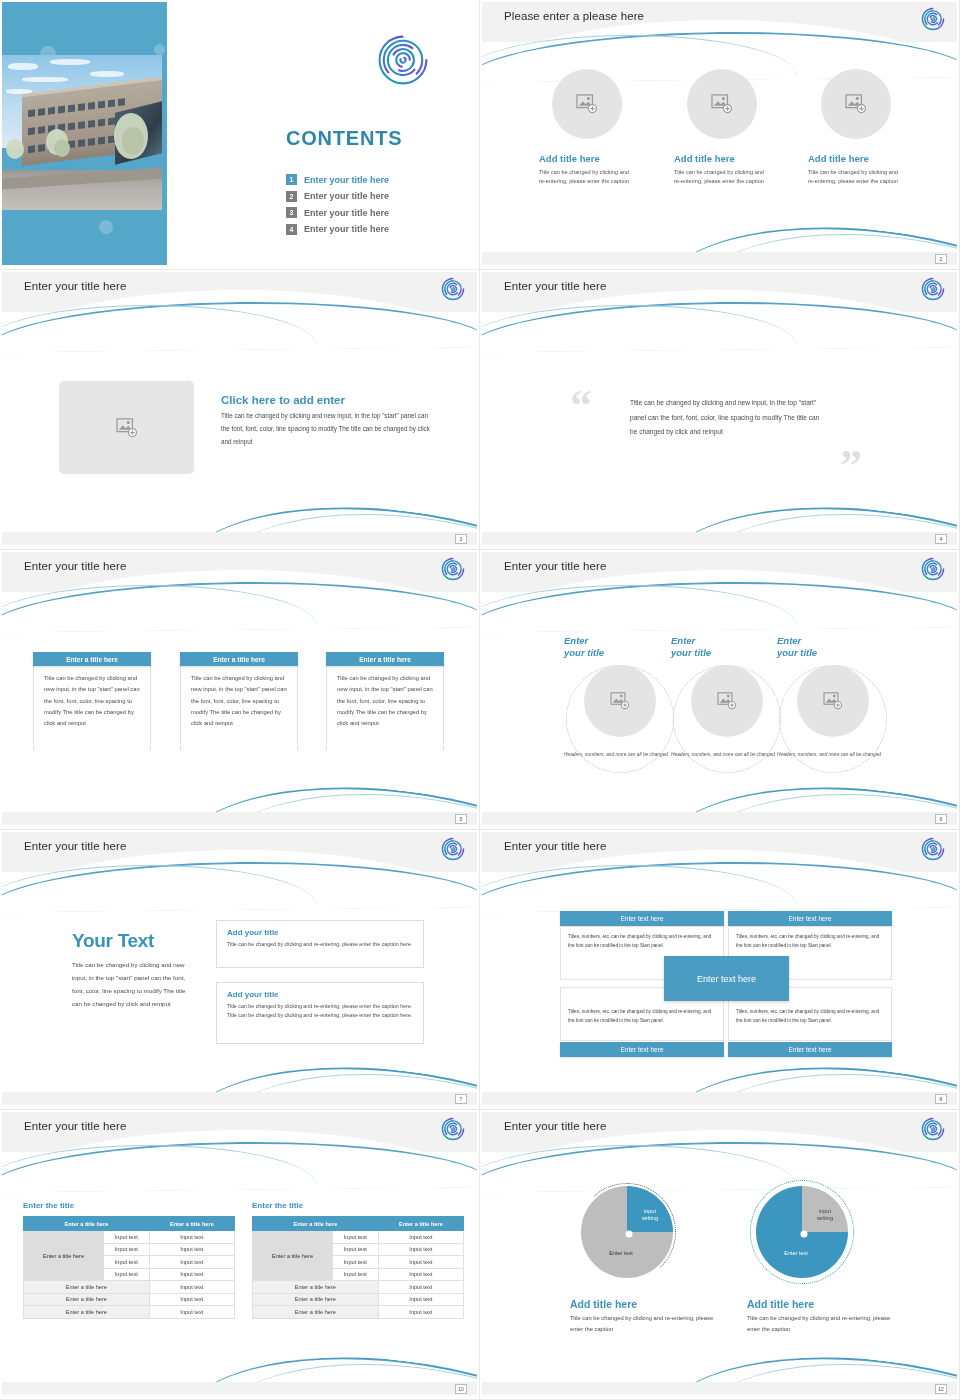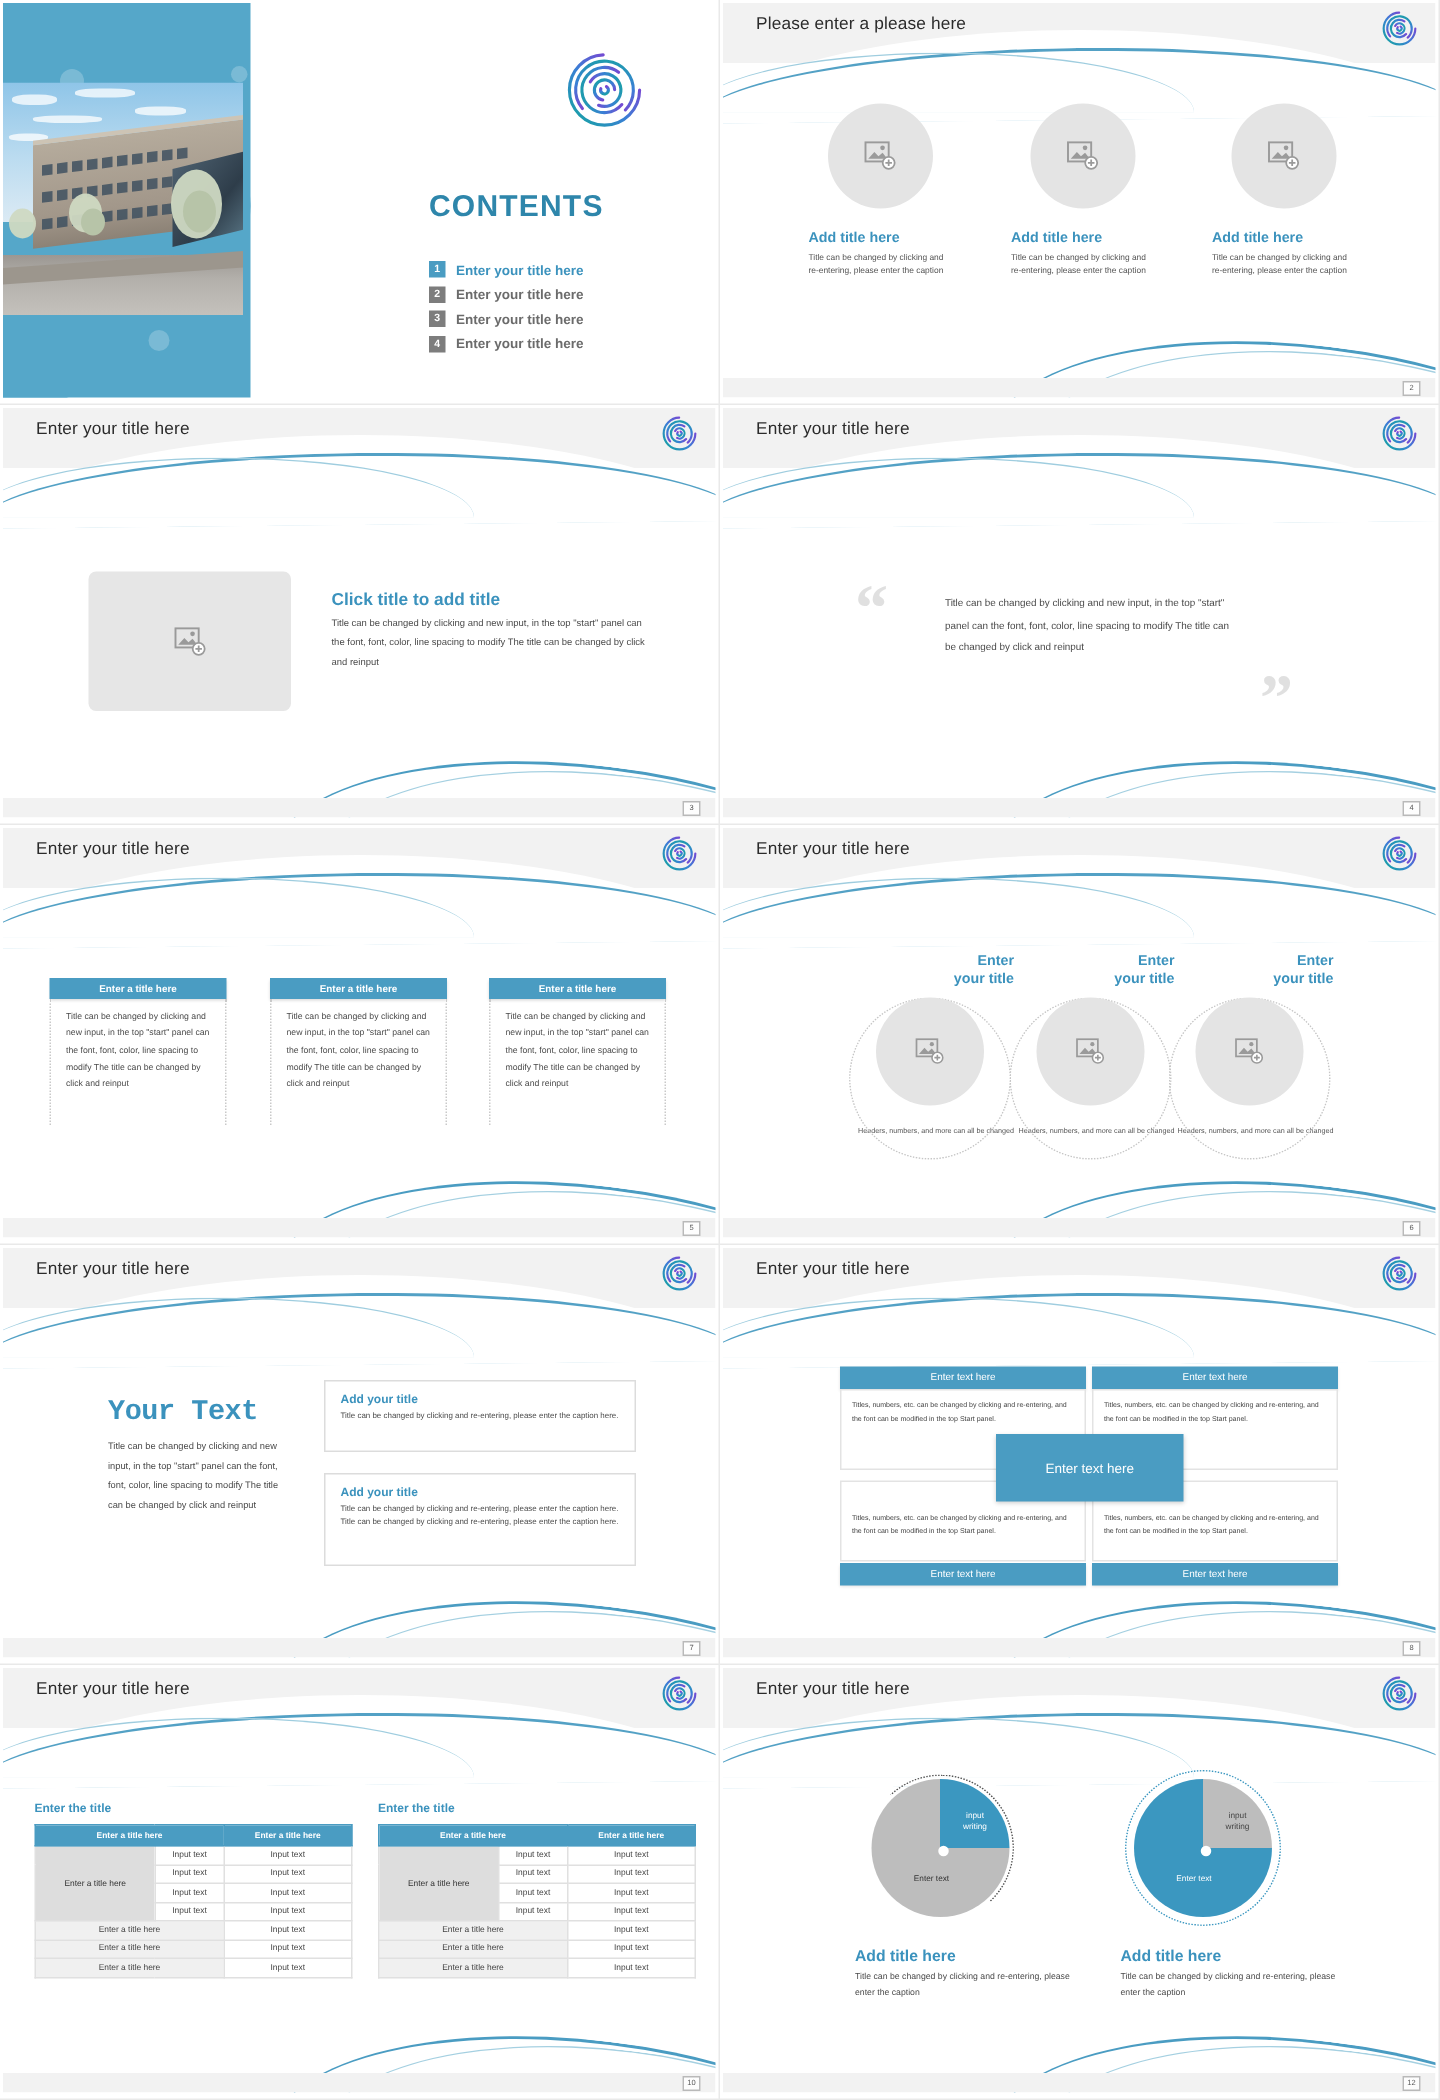--- a/index.html
+++ b/index.html
@@ -176,21 +176,21 @@
     box-shadow: 0 1px 2px rgba(0,0,0,.15);
   }
   .card-bd {
     font-size: 5.8px; color: #4a4a4a; line-height: 1.95;
     padding: 7px 10px 0 10px;
     border-left: 1px dotted #c9c9c9; border-right: 1px dotted #c9c9c9;
     min-height: 84px;
   }
 
   
-  .s6-grp { position: absolute; width: 112px; text-align: right; }
+  .s6-grp { position: absolute; width: 112px; text-align: left; font-style: italic; }
   .s6-ring {
     position: absolute; width: 108px; height: 108px; border-radius: 50%;
     border: 1px dotted #c6c6c6;
   }
   .s6-title { font-size: 9.5px; font-weight: bold; color: #3b92bd; line-height: 1.25; }
   .s6-cap { font-size: 4.8px; color: #555; line-height: 1.5; }
 
   
   .s7-box { position: absolute; width: 208px; border: 1px solid #dcdcdc; }
   .s7-box-t { font-size: 8px; font-weight: bold; color: #3b92bd; }
@@ -435,21 +435,21 @@
       <div class="ph-rect" style="position:absolute;left:57px;top:109px;width:135px;height:93px;">
         <svg width="22" height="20" viewBox="0 0 24 22">
           <rect x="1" y="1" width="17" height="14" fill="none" stroke="#9a9a9a" stroke-width="1.4"></rect>
           <path d="M3 13l4.5-5 3 3.2 3-2.6L17 13z" fill="#9a9a9a"></path>
           <circle cx="13.5" cy="5" r="1.7" fill="#9a9a9a"></circle>
           <circle cx="18" cy="16" r="4.4" fill="#fff" stroke="#9a9a9a" stroke-width="1.3"></circle>
           <path d="M18 13.6v4.8M15.6 16h4.8" stroke="#9a9a9a" stroke-width="1.3"></path>
         </svg>
       </div>
       <div style="position:absolute;left:219px;top:122px;width:215px;">
-        <div class="col-title" style="font-size:11.5px;">Click title to add title</div>
+        <div class="col-title" style="font-size:11.5px;">Click here to add enter</div>
         <div class="body-txt" style="font-size:6.3px;line-height:2.05;margin-top:4px;">Title can be changed by clicking and new input, in the top "start" panel can the font, font, color, line spacing to modify The title can be changed by click and reinput</div>
       </div>
 
       <div class="botswoosh"></div>
       <div class="botswoosh2"></div>
       <div class="footband"></div>
       <div class="pagenum">3</div>
     </div>
   </div>
 
@@ -601,21 +601,21 @@
         <g fill="none" stroke="url(#mg1)" stroke-width="6" stroke-linecap="round">
           <circle cx="50" cy="50" r="44" stroke-dasharray="205 72"></circle>
           <circle cx="50" cy="50" r="34" stroke-dasharray="158 56" transform="rotate(140 50 50)"></circle>
           <circle cx="50" cy="50" r="24" stroke-dasharray="110 40" transform="rotate(40 50 50)"></circle>
           <circle cx="50" cy="50" r="14" stroke-dasharray="64 25" transform="rotate(210 50 50)"></circle>
           <circle cx="50" cy="50" r="6" stroke-dasharray="26 14" transform="rotate(300 50 50)"></circle>
         </g>
       </svg>
 
       <div style="position:absolute;left:70px;top:98px;width:120px;">
-        <div class="col-title" style="font-size:19px;letter-spacing:-.3px;font-family:Liberation Mono, monospace;">Your Text</div>
+        <div class="col-title" style="font-size:19px;letter-spacing:-.3px;">Your Text</div>
         <div class="body-txt" style="font-size:6.2px;line-height:2.1;margin-top:6px;">Title can be changed by clicking and new input, in the top "start" panel can the font, font, color, line spacing to modify The title can be changed by click and reinput</div>
       </div>
 
       <div class="s7-box" style="left:214px;top:88px;height:48px;padding:7px 10px;">
         <div class="s7-box-t">Add your title</div>
         <div class="s7-box-b">Title can be changed by clicking and re-entering, please enter the caption here.</div>
       </div>
       <div class="s7-box" style="left:214px;top:150px;height:62px;padding:7px 10px;">
         <div class="s7-box-t">Add your title</div>
         <div class="s7-box-b">Title can be changed by clicking and re-entering, please enter the caption here. Title can be changed by clicking and re-entering, please enter the caption here.</div>

